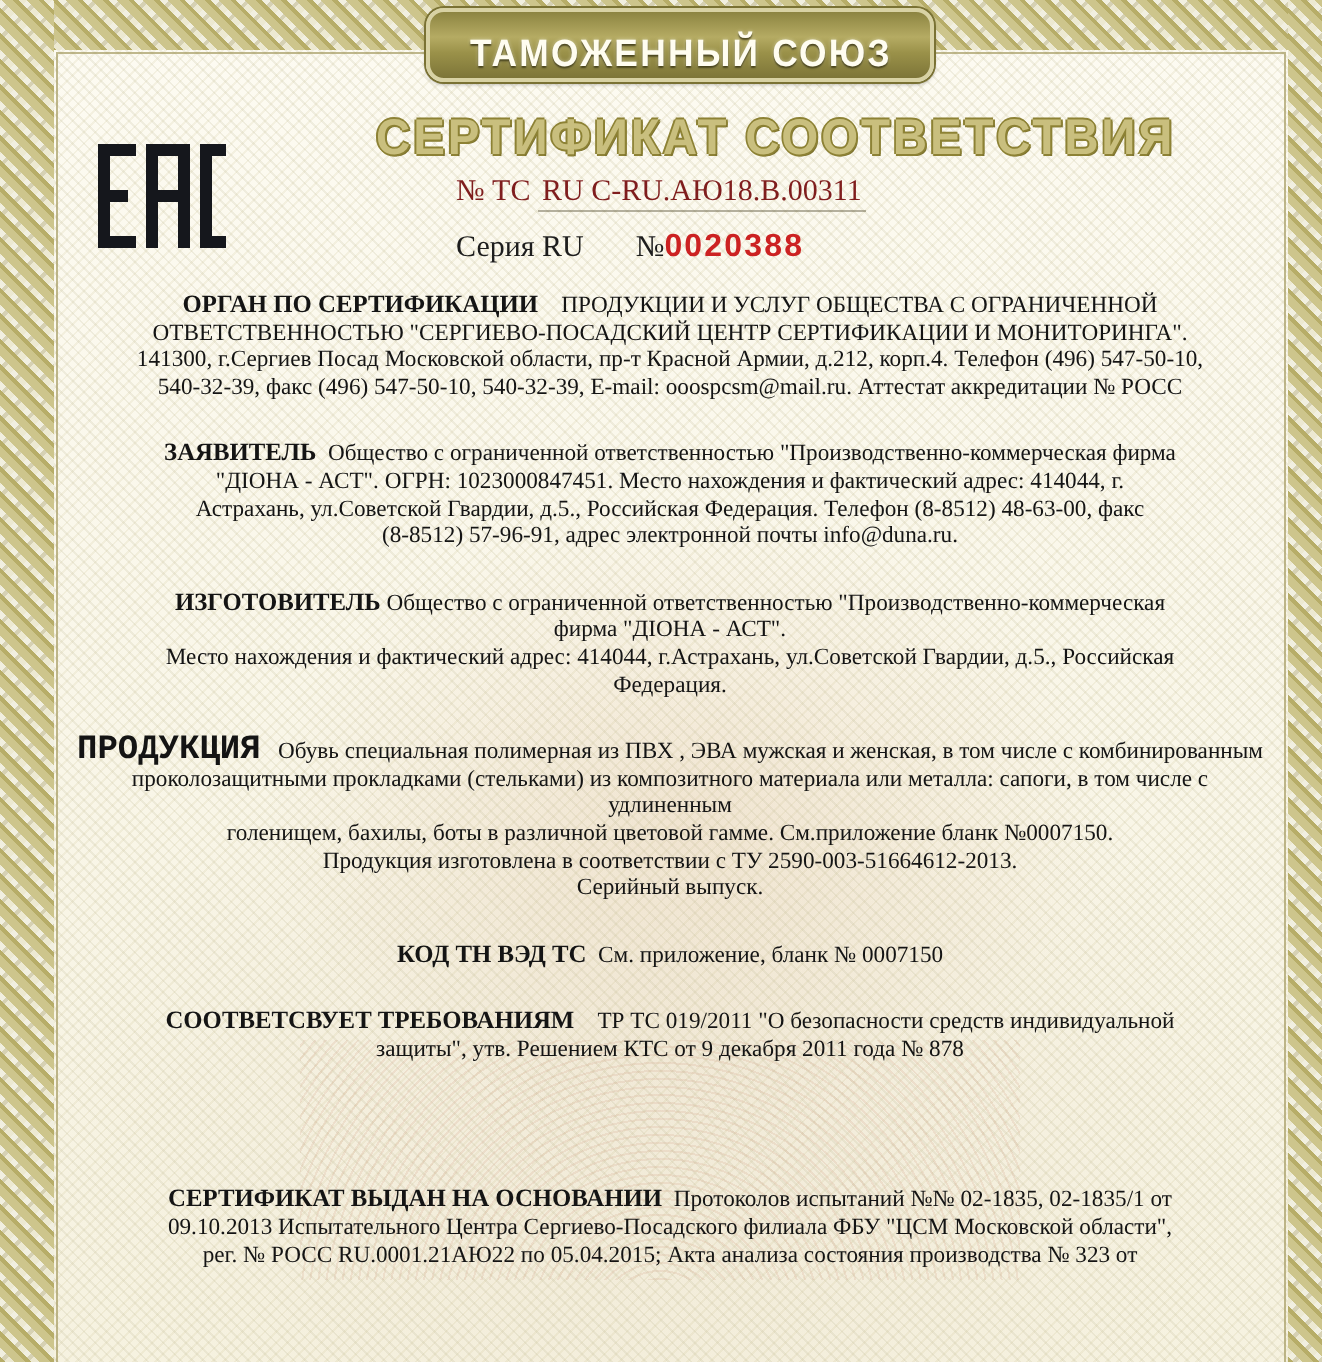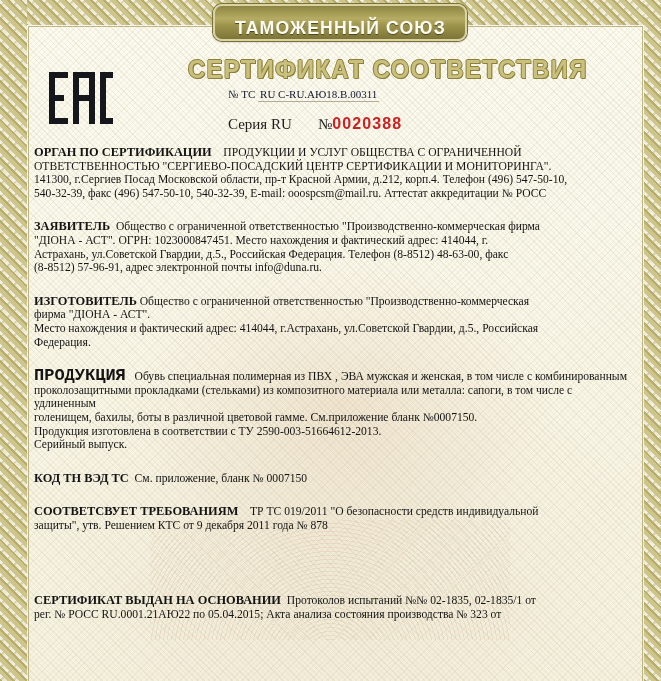--- a/index.html
+++ b/index.html
@@ -88,21 +88,21 @@
   }
 
   
   #eac-mark{
     position:absolute;left:47px;top:72px;width:68px;height:52px;
   }
   #eac-mark svg{display:block;}
 
   
   #cert-number-line{
-    position:absolute;left:228px;top:88px;font-size:11px;color:#0f172a;
+    position:absolute;left:228px;top:88px;font-size:15px;color:#7f1d1d;
     white-space:nowrap;
   }
   #cert-number-line .num-value{
     border-bottom:1px solid rgba(120,115,90,.55);padding:0 2px 1px 2px;
   }
   #series-line{
     position:absolute;left:228px;top:115px;font-size:15px;color:#1d1d1d;
     white-space:nowrap;display:flex;align-items:baseline;gap:0;
   }
   #series-line .series-gap{display:inline-block;width:26px;}
@@ -114,21 +114,21 @@
   
   #body{
     position:absolute;left:34px;top:146px;width:602px;
     color:#141414;
   }
   .section{margin-bottom:8px;}
   .section p{
     margin:0;
     font-size:11.6px;
     line-height:13.6px;
-    text-align:left;
+    text-align:center;
     white-space:pre-wrap;
   }
   .section .lead{font-weight:bold;font-size:12.4px;}
   .sec-big .lead{font-size:17px;font-family:Liberation Mono, monospace;}
   .gap-md{height:12px;}
   .gap-lg{height:54px;}
 
   
   .runin{font-size:12.2px;line-height:15px;}
   .runin .lead{font-weight:bold;}
@@ -234,18 +234,19 @@
 
     <div class="section">
       <p class="runin"><span class="lead">СООТВЕТСВУЕТ ТРЕБОВАНИЯМ</span><span>&nbsp;&nbsp;&nbsp;&nbsp;</span><span>ТР ТС 019/2011 "О безопасности средств индивидуальной</span></p>
       <p class="body-line-lg">защиты", утв. Решением КТС от 9 декабря 2011 года № 878</p>
     </div>
 
     <div class="gap-lg"></div>
 
     <div class="section">
       <p class="runin"><span class="lead">СЕРТИФИКАТ ВЫДАН НА ОСНОВАНИИ</span><span>&nbsp;&nbsp;</span><span>Протоколов испытаний №№ 02-1835, 02-1835/1 от</span></p>
+      <p class="body-line-lg">09.10.2013 Испытательного Центра Сергиево-Посадского филиала ФБУ "ЦСМ Московской области",</p>
       <p class="body-line-lg">рег. № РОСС RU.0001.21АЮ22 по 05.04.2015; Акта анализа состояния производства № 323 от</p>
 
     </div>
 
   </div>
 </div>
 
 </body></html>

